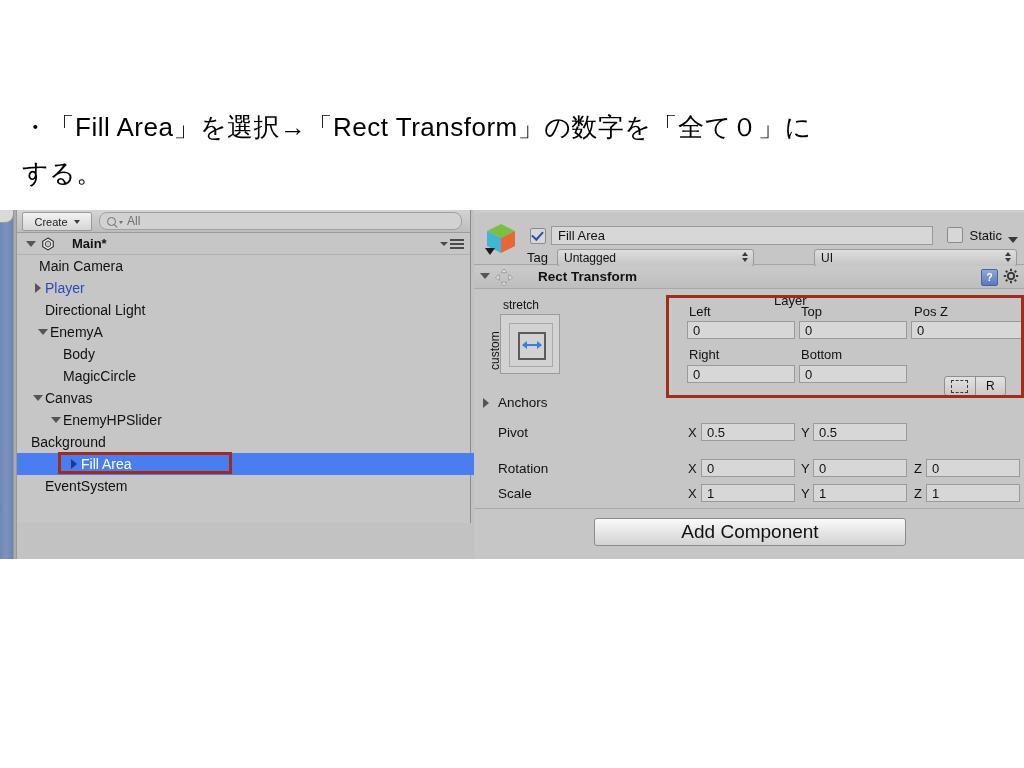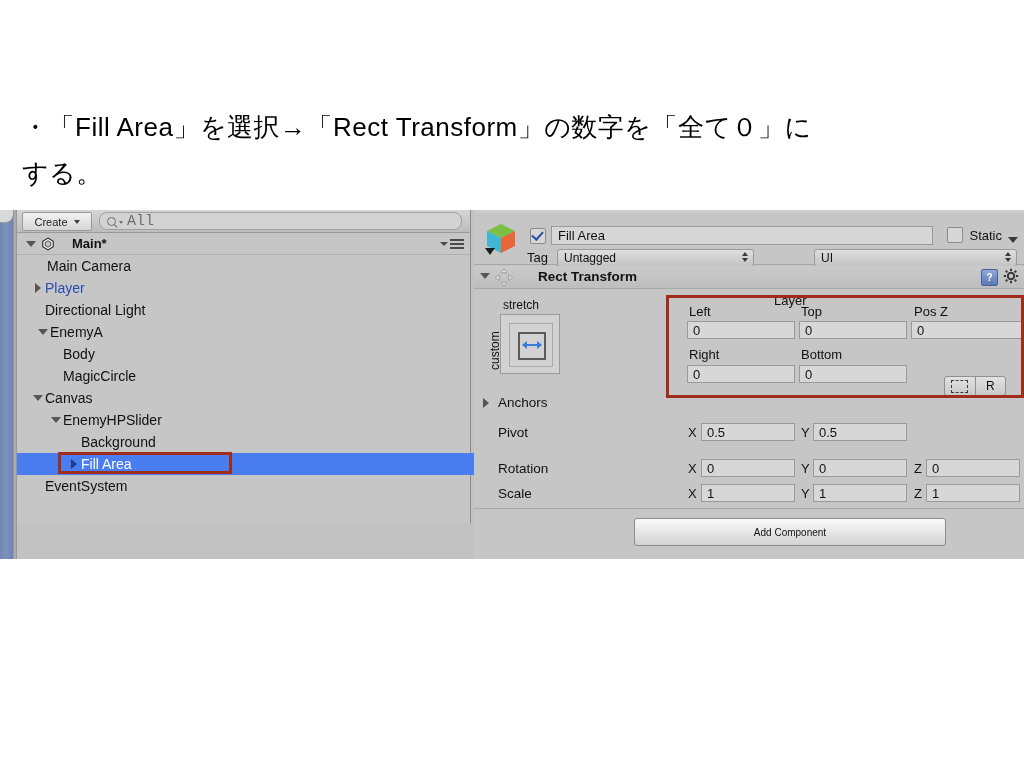--- a/index.html
+++ b/index.html
@@ -65,21 +65,21 @@
   }
   .mag:after{
     content:"";position:absolute;width:1.3px;height:3.5px;background:#6f6f6f;
     right:-1.5px;bottom:-2.5px;transform:rotate(-45deg);
   }
   .mag-tri{
     width:0;height:0;border-left:2.5px solid transparent;
     border-right:2.5px solid transparent;border-top:3.5px solid #6f6f6f;
     margin-left:1px;margin-top:2px;
   }
-  .search-label{font-size:15px;color:#6f6f6f;margin-left:2px;font-family:Liberation Mono, monospace;}
+  .search-label{font-size:12px;color:#6f6f6f;margin-left:2px;}
   
   .scene-row{
     position:absolute;left:0;top:23px;width:453px;height:21px;
     background:#c6c6c6;border-bottom:1px solid #b0b0b0;
     display:flex;align-items:center;
   }
   .scene-row .fold{margin-left:9px;}
   .fold{
     width:0;height:0;border-left:5px solid transparent;
     border-right:5px solid transparent;border-top:6px solid #555;flex:none;
@@ -258,21 +258,21 @@
   .dashrect{width:15px;height:11px;border:1.5px dashed #3a3a3a;}
   .anchors-fold{position:absolute;left:9px;top:188px;}
   
   .ac-sep{
     position:absolute;left:0;top:298px;width:550px;height:1px;background:#a9a9a9;
   }
   .add-comp{
     position:absolute;left:120px;top:308px;width:310px;height:26px;
     background:linear-gradient(to bottom,#fafafa,#d3d3d3);
     border:1px solid #8b8b8b;border-radius:3px;
-    font-size:10px;color:#111;display:flex;align-items:center;justify-content:center;margin-left:40px;
+    font-size:19px;color:#111;display:flex;align-items:center;justify-content:center;
   }
 </style>
 </head>
 <body>
 
 <div class="caption">
   <div>
     <span>・</span><span>「Fill Area」を選択→「Rect Transform」の数字を「全て０」に</span>
   </div>
   <div>する。</div>
@@ -309,21 +309,21 @@
         <span class="tri"></span>
         <span class="bars">
             <i></i>
             <i></i>
             <i></i>
           </span>
       </span>
     </div>
 
     <div class="tree">
-        <div class="trow" style="padding-left: 16px;">
+        <div class="trow" style="padding-left: 8px;">
           <span class="arr-slot"></span>
           <span class="lbl">Main Camera</span>
         </div>
         <div class="trow blue" style="padding-left: 14px;">
           <span class="arr-slot">
             <span class="fold-closed"></span>
           </span>
           <span class="lbl">Player</span>
         </div>
         <div class="trow" style="padding-left: 14px;">
@@ -349,21 +349,21 @@
             <span class="fold"></span>
           </span>
           <span class="lbl">Canvas</span>
         </div>
         <div class="trow" style="padding-left: 32px;">
           <span class="arr-slot">
             <span class="fold"></span>
           </span>
           <span class="lbl">EnemyHPSlider</span>
         </div>
-        <div class="trow" style="padding-left: 50px;">
+        <div class="trow" style="">
           <span class="arr-slot"></span>
           <span class="lbl">Background</span>
         </div>
         <div class="trow sel" style="padding-left: 50px;">
           <span class="arr-slot">
             <span class="fold-closed"></span>
           </span>
           <span class="lbl">Fill Area</span>
         </div>
         <div class="trow" style="padding-left: 14px;">

